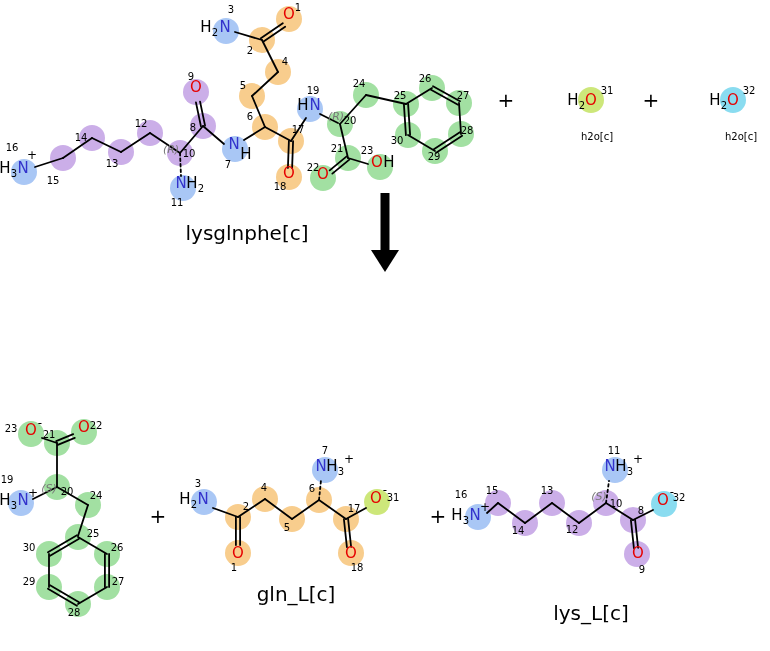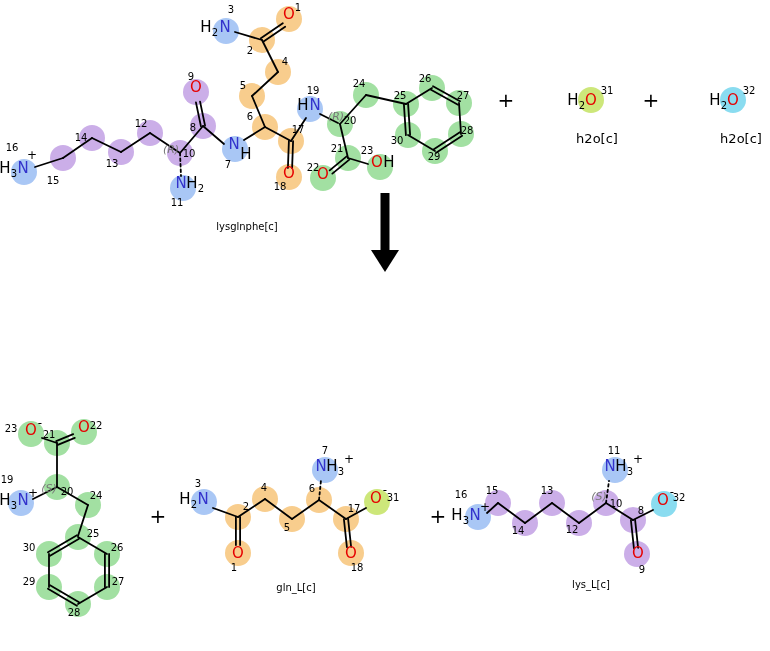--- a/index.html
+++ b/index.html
@@ -6,22 +6,22 @@
   .canvas{position:relative;width:770px;height:651px;background:#ffffff;overflow:hidden;
           font-family:"DejaVu Sans",sans-serif;}
   .canvas svg{position:absolute;left:0;top:0;}
   .bond{stroke:#000;stroke-width:1.8;stroke-linecap:round;fill:none;}
   .at{font-family:"DejaVu Sans",sans-serif;text-anchor:middle;}
   .k{fill:#000000;}
   .n{fill:#3333cc;}
   .o{fill:#e60000;}
   .g{fill:#777777;font-style:italic;}
   .plus{font-family:"DejaVu Sans",sans-serif;font-size:20px;text-anchor:middle;fill:#000;}
-  .mol-label{position:absolute;transform:translateX(-50%);font-size:10px;color:#000;white-space:nowrap;}
-  .mol-label.small{font-size:13px;}
+  .mol-label{position:absolute;transform:translateX(-50%);font-size:20px;color:#000;white-space:nowrap;}
+  .mol-label.small{font-size:10px;}
 </style>
 </head>
 <body>
 
 <div class="canvas">
   <svg width="770" height="651" viewBox="0 0 770 651" xmlns="http://www.w3.org/2000/svg">
       <g>
         <circle cx="262" cy="40" r="13" fill="#f8cd8d"></circle>
         <circle cx="289" cy="19" r="13" fill="#f8cd8d"></circle>
         <circle cx="278" cy="72" r="13" fill="#f8cd8d"></circle>
@@ -300,14 +300,14 @@
       <text x="438" y="523" class="plus">+</text>
       <line x1="385" y1="193" x2="385" y2="252" stroke="#000" stroke-width="9"></line>
       <polygon points="371,250 399,250 385,272" fill="#000"></polygon>
     </svg>
 
   <div class="mol-label" style="left:247px;top:221px">lysglnphe[c]</div>
   <div class="mol-label small" style="left:597px;top:131px">h2o[c]</div>
   <div class="mol-label small" style="left:741px;top:131px">h2o[c]</div>
   <div class="mol-label" style="left:72px;top:652px">phe_L[c]</div>
   <div class="mol-label" style="left:296px;top:582px">gln_L[c]</div>
-  <div class="mol-label" style="left:591px;top:579px">lys_L[c]</div>
+  <div class="mol-label" style="left:591px;top:601px">lys_L[c]</div>
 </div>
 
 </body></html>

